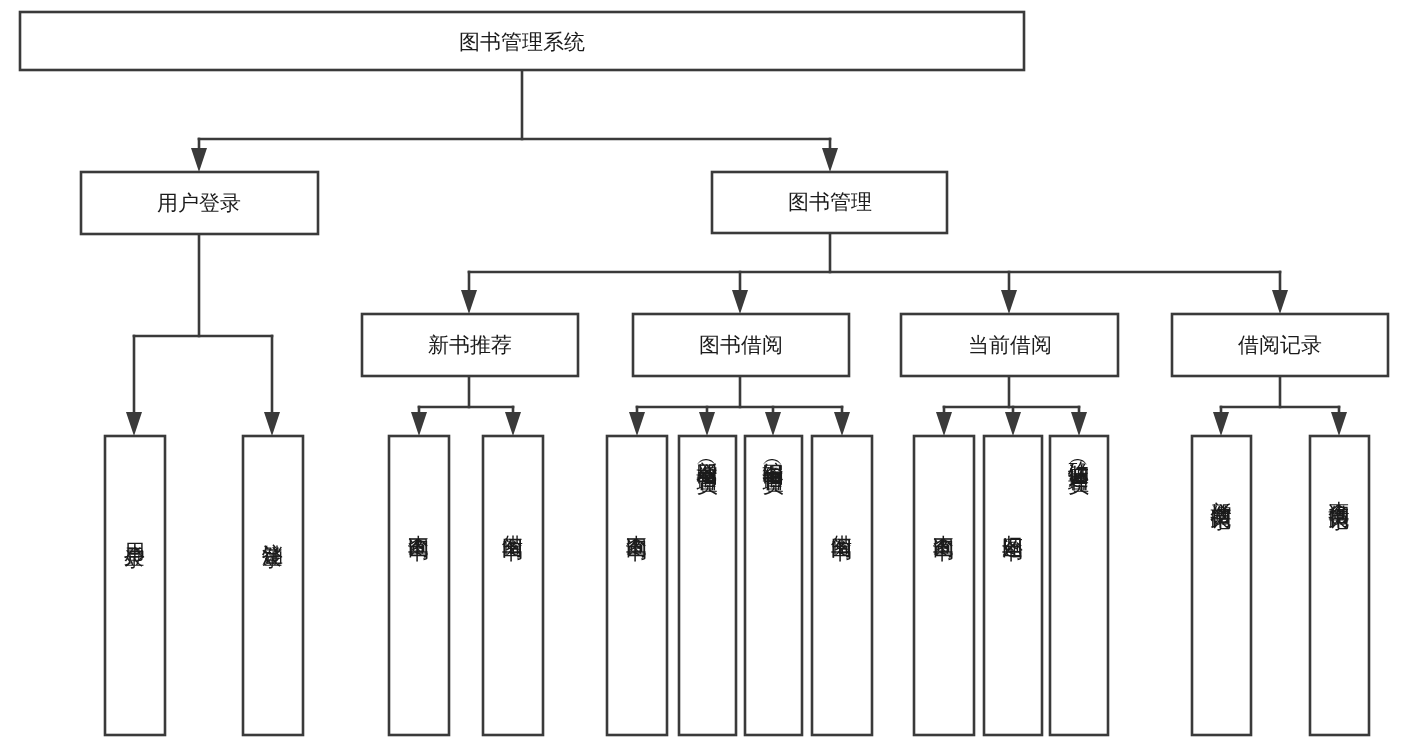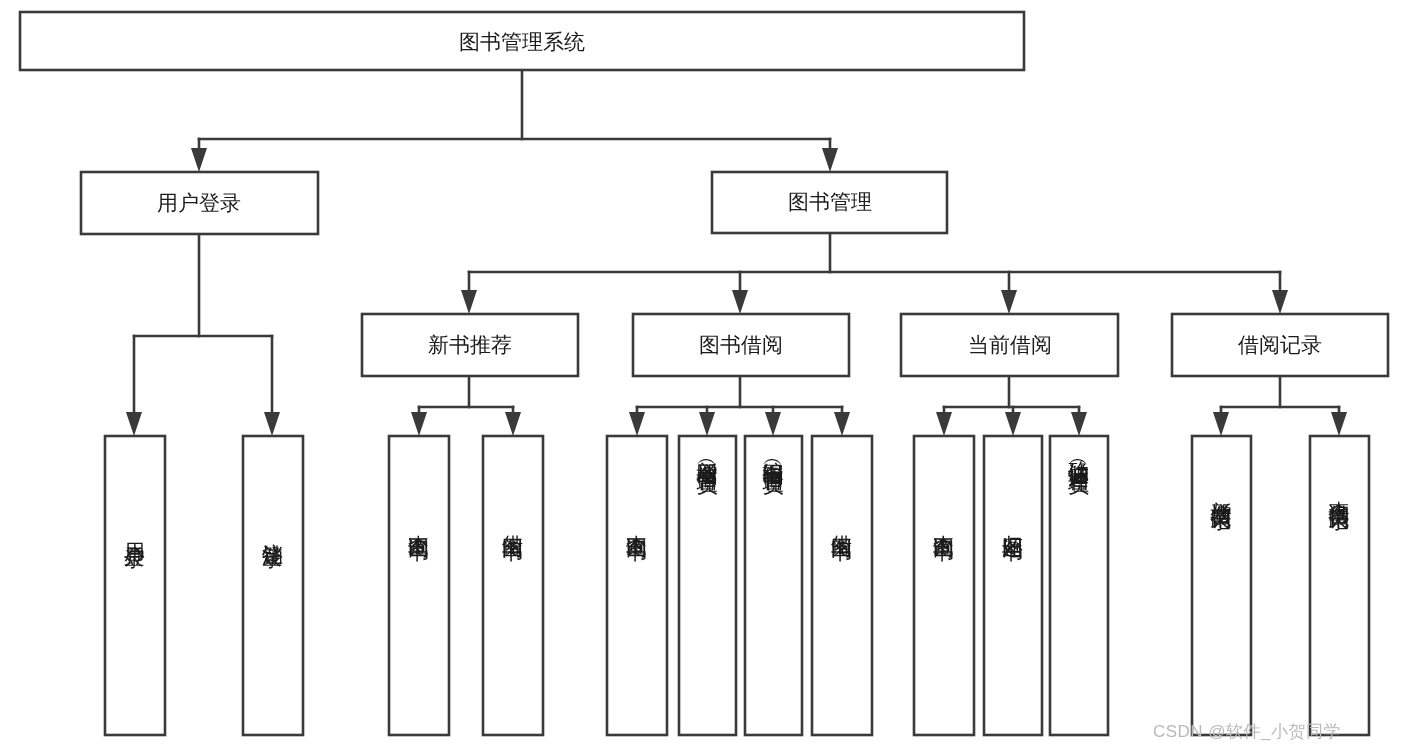--- a/index.html
+++ b/index.html
@@ -237,14 +237,13 @@
   <div class="vlabel-wrap" style="left:1050px; top:436px; width:58px; height:299px; padding-top:8px;">
     <span class="node-label-v">确认归还（管理员）</span>
   </div>
   <div class="vlabel-wrap" style="left:1192px; top:436px; width:59px; height:299px; padding-top:48px;">
     <span class="node-label-v">新增借阅记录</span>
   </div>
   <div class="vlabel-wrap" style="left:1310px; top:436px; width:59px; height:299px; padding-top:48px;">
     <span class="node-label-v">查询借阅记录</span>
   </div>
 
-  <div class="watermark">CSDN @软件_小贺同学</div>
 </div>
 
 </body></html>

